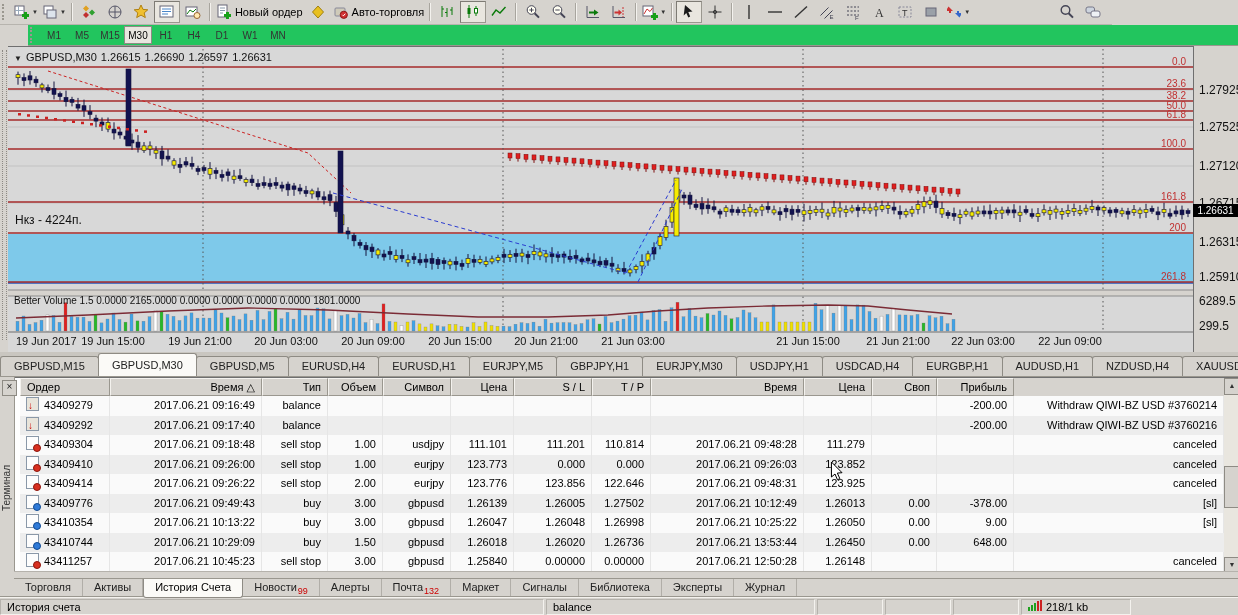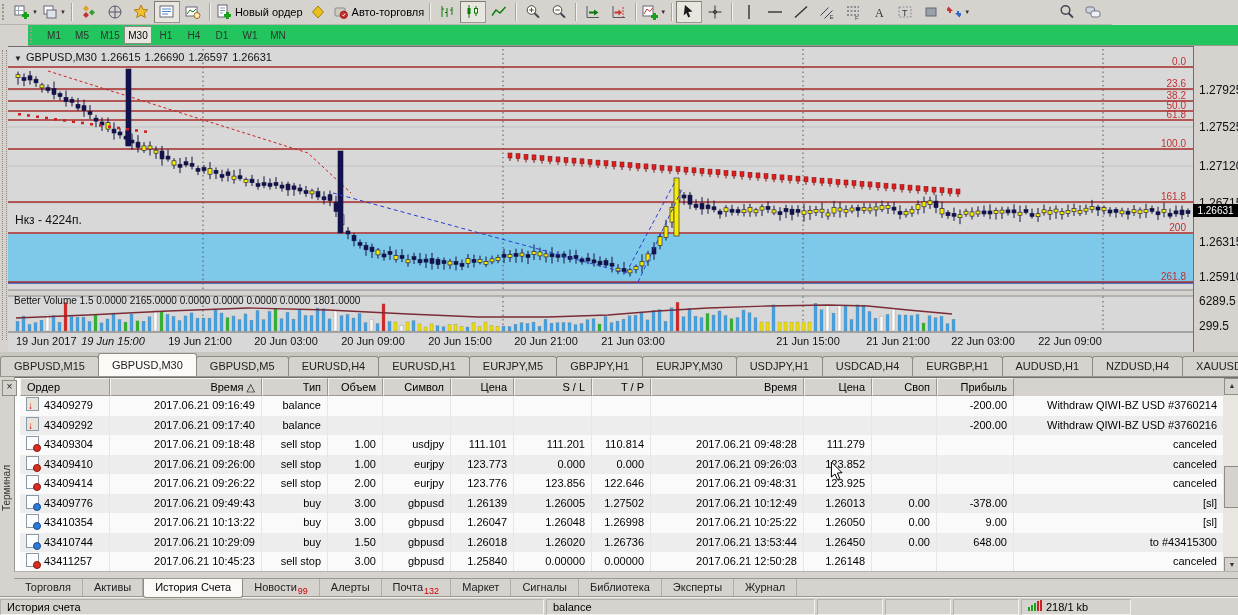--- a/index.html
+++ b/index.html
@@ -1092,21 +1092,21 @@
         <line x1="0" y1="285" x2="1185" y2="285" stroke="#6f6f6f"></line>
       </svg>
   </div>
   <div id="ohlc" class="abs">
     <span class="tri">▼</span><span>GBPUSD,M30</span><span>1.26615</span><span>1.26690</span><span>1.26597</span><span>1.26631</span>
   </div>
   <div id="noteLabel" class="abs">Нкз - 4224п.</div>
   <div id="volTitle" class="abs">Better Volume 1.5 0.0000 2165.0000 0.0000 0.0000 0.0000 0.0000 1801.0000</div>
   <div id="timeAxis" class="abs">
       <span style="left: 8px;">19 Jun 2017</span>
-      <span style="left: 105px; transform: translateX(-50%); font-style: italic;">19 Jun 15:00</span>
+      <span style="left: 105px; transform: translateX(-50%);">19 Jun 15:00</span>
       <span style="left: 192px; transform: translateX(-50%);">19 Jun 21:00</span>
       <span style="left: 278px; transform: translateX(-50%);">20 Jun 03:00</span>
       <span style="left: 365px; transform: translateX(-50%);">20 Jun 09:00</span>
       <span style="left: 452px; transform: translateX(-50%);">20 Jun 15:00</span>
       <span style="left: 538px; transform: translateX(-50%);">20 Jun 21:00</span>
       <span style="left: 625px; transform: translateX(-50%);">21 Jun 03:00</span>
       <span style="left: 712px; transform: translateX(-50%); margin-top: 44px;">21 Jun 09:00</span>
       <span style="left: 800px; transform: translateX(-50%);">21 Jun 15:00</span>
       <span style="left: 890px; transform: translateX(-50%);">21 Jun 21:00</span>
       <span style="left: 975px; transform: translateX(-50%);">22 Jun 03:00</span>
@@ -1272,21 +1272,20 @@
         <div class="tc ar">buy</div>
         <div class="tc ar">1.50</div>
         <div class="tc ar">gbpusd</div>
         <div class="tc ar">1.26018</div>
         <div class="tc ar">1.26020</div>
         <div class="tc ar">1.26736</div>
         <div class="tc ar">2017.06.21 13:53:44</div>
         <div class="tc ar">1.26450</div>
         <div class="tc ar">0.00</div>
         <div class="tc ar">648.00</div>
-        <div class="tc ar">to #43415300</div>
       </div>
       <div class="trow" style="top: 156px; grid-template-columns: 90px 152px 66px 55px 68px 63px 78px 59px 153px 68px 65px 77px 210px; background: rgb(250, 250, 250);">
         <div class="tc al"><span class="rowicon "><i class="dotr"></i></span>43411257</div>
         <div class="tc ar">2017.06.21 10:45:23</div>
         <div class="tc ar">sell stop</div>
         <div class="tc ar">3.00</div>
         <div class="tc ar">gbpusd</div>
         <div class="tc ar">1.25840</div>
         <div class="tc ar">0.00000</div>
         <div class="tc ar">0.00000</div>

